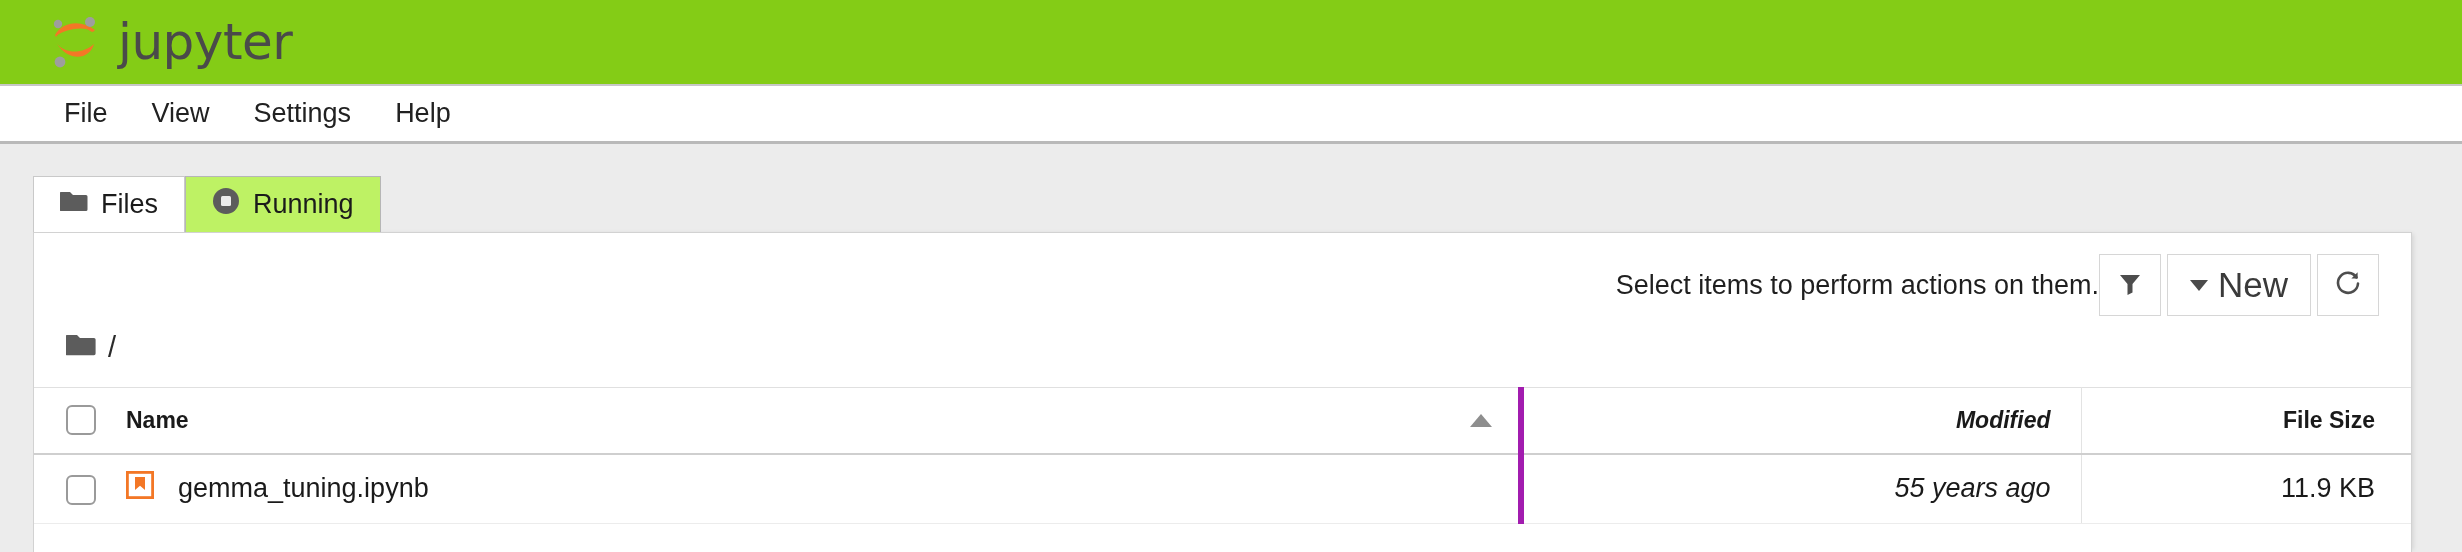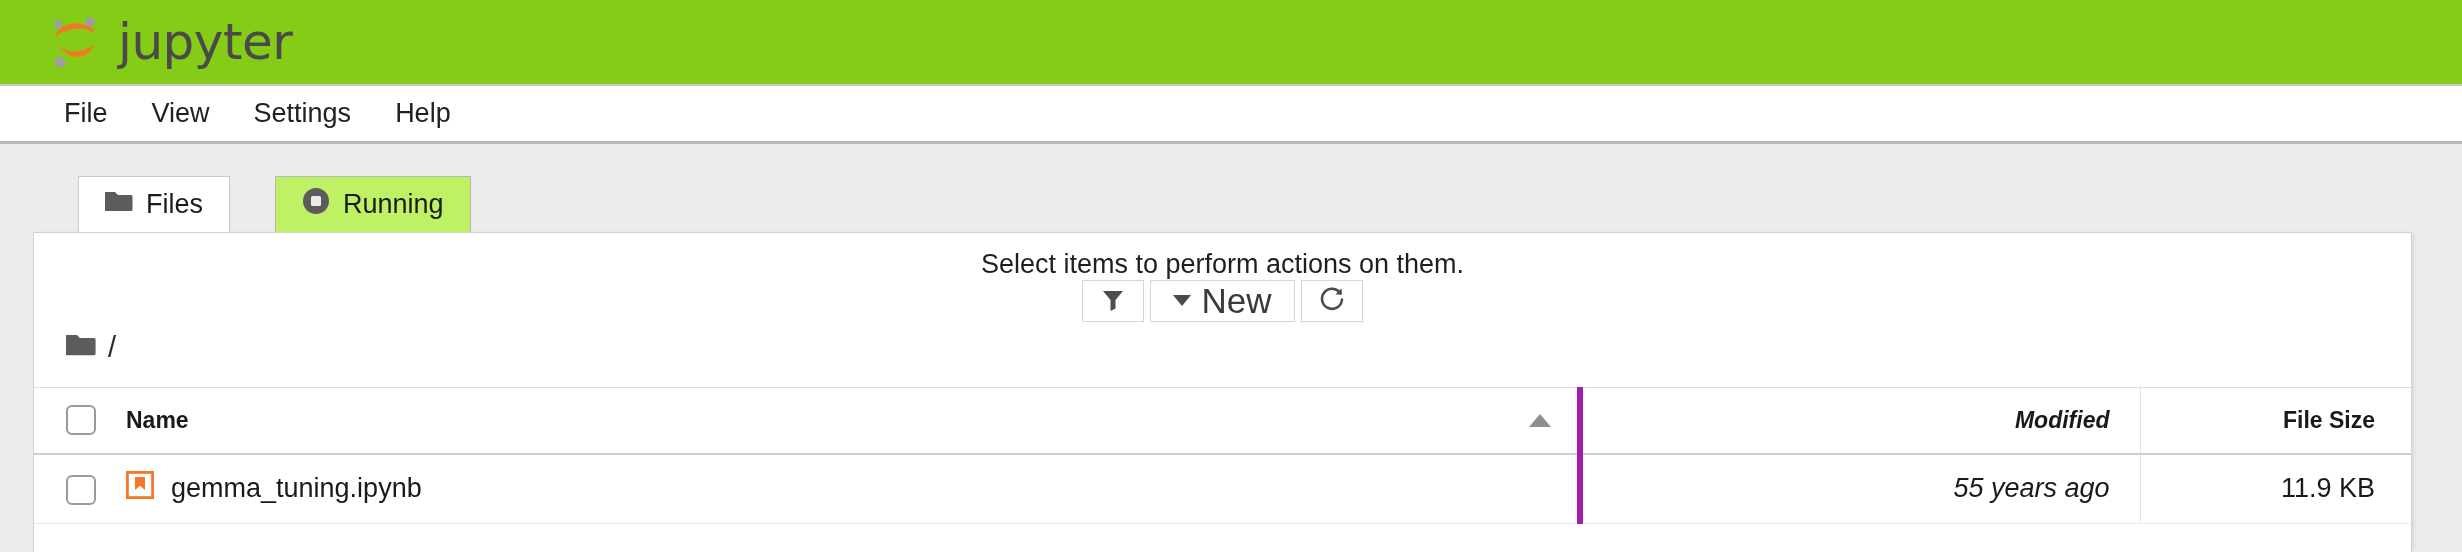--- a/index.html
+++ b/index.html
@@ -82,21 +82,20 @@
     align-items: center;
     gap: 13px;
     height: 56px;
     padding: 0 26px;
     font-size: 27px;
     color: #1b1b1b;
     border: 1px solid #c4c4c4;
     border-bottom: none;
     cursor: pointer;
     white-space: nowrap;
-    margin-left: 45px;
   }
   .tab.active {
     background: #ffffff;
     border-color: #c9c9c9;
     position: relative;
     z-index: 4;
   }
   .tab.inactive {
     background: #bef264;
     border-color: #b6b6b6;
@@ -113,24 +112,23 @@
     background: #ffffff;
     border: 1px solid #d2d2d2;
     border-bottom: none;
     box-shadow: 3px 0 5px -2px rgba(0,0,0,0.12);
   }
 
   
   #action-row {
     display: flex;
     align-items: center;
-    justify-content: center;
+    justify-content: flex-end;
     padding: 26px 32px 0 32px;
     height: 78px;
-    flex-direction: column;
   }
   #select-hint {
     font-size: 27px;
     color: #1f1f1f;
   }
   #toolbar {
     display: flex;
     align-items: stretch;
     height: 62px;
   }
@@ -191,21 +189,21 @@
     color: #1a1a1a;
     height: 70px;
     padding: 0;
     vertical-align: middle;
     border-bottom: 1px solid #ececec;
   }
   .col-check { width: 92px; text-align: left; padding-left: 32px !important; }
   .col-name  { text-align: left; }
   .col-mod   { width: 560px; text-align: right; padding-right: 30px !important;
                border-left: 6px solid #a21caf; font-style: italic; }
-  .col-size  { width: 271px; text-align: right; padding-right: 36px !important;
+  .col-size  { width: 330px; text-align: right; padding-right: 36px !important;
                border-left: 1px solid #e3e3e3; }
 
   .name-head-inner {
     display: flex;
     align-items: center;
     justify-content: space-between;
     padding-right: 26px;
   }
   .sort-asc {
     width: 0; height: 0;
@@ -221,21 +219,21 @@
     border-radius: 6px;
     background: #fff;
     display: inline-block;
     vertical-align: middle;
     cursor: pointer;
   }
 
   .name-cell {
     display: flex;
     align-items: center;
-    gap: 17px;
+    gap: 24px;
   }
   .nb-icon { flex: none; display: block; }
   .file-link { color: #1a1a1a; cursor: pointer; }
 </style>
 </head>
 <body>
 
 <div id="brand-bar">
   <div id="jupyter-logo-wrap">
     <span class="jp-logo-mark">

